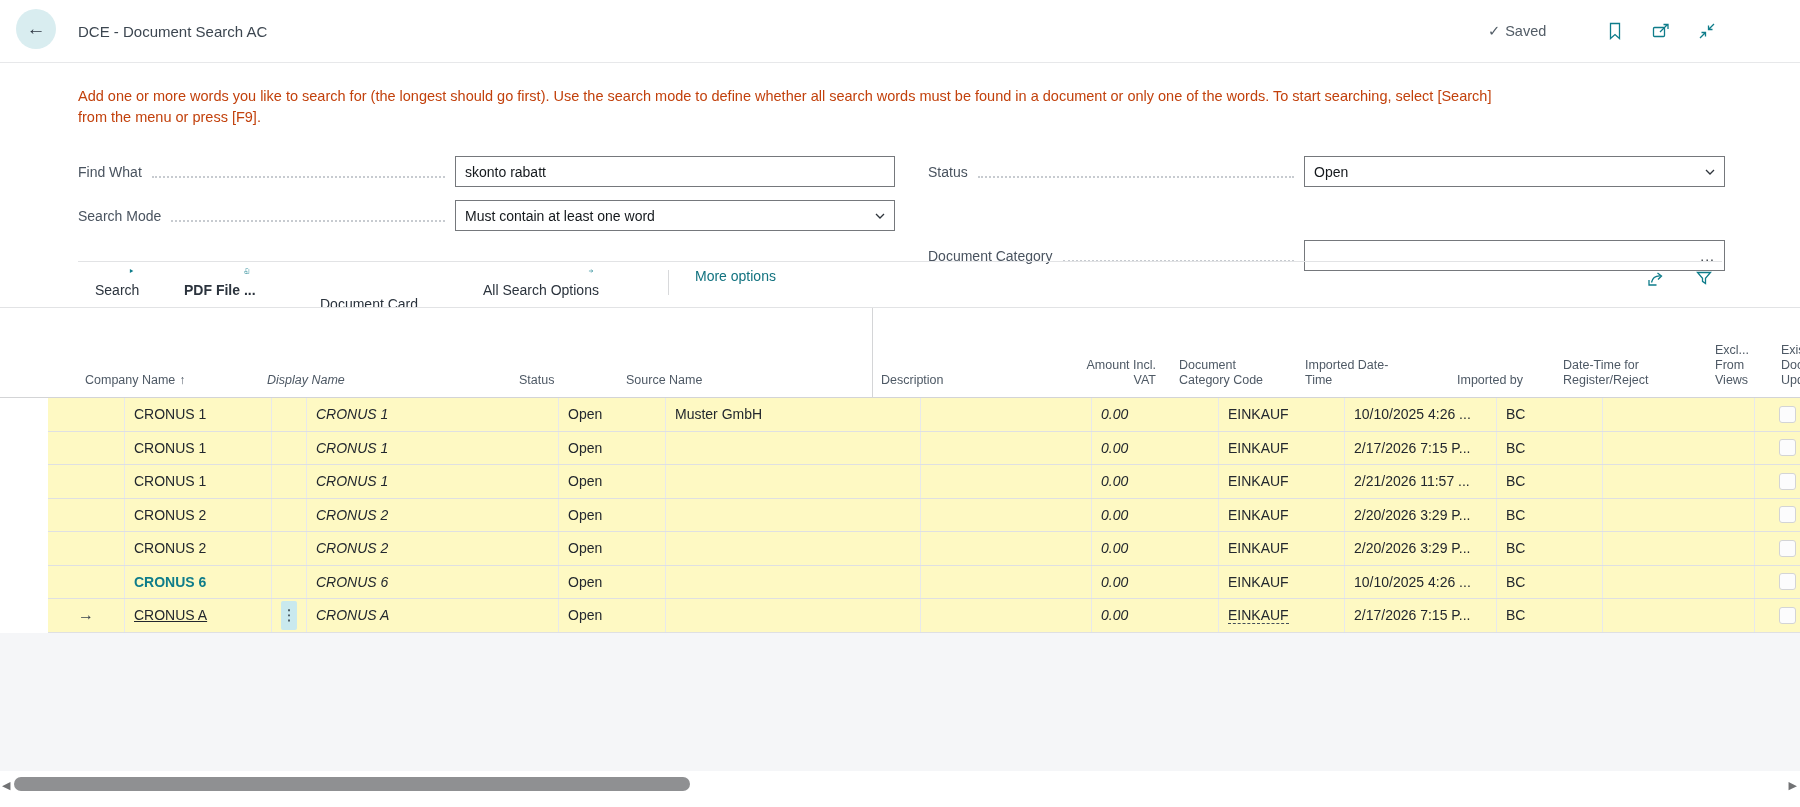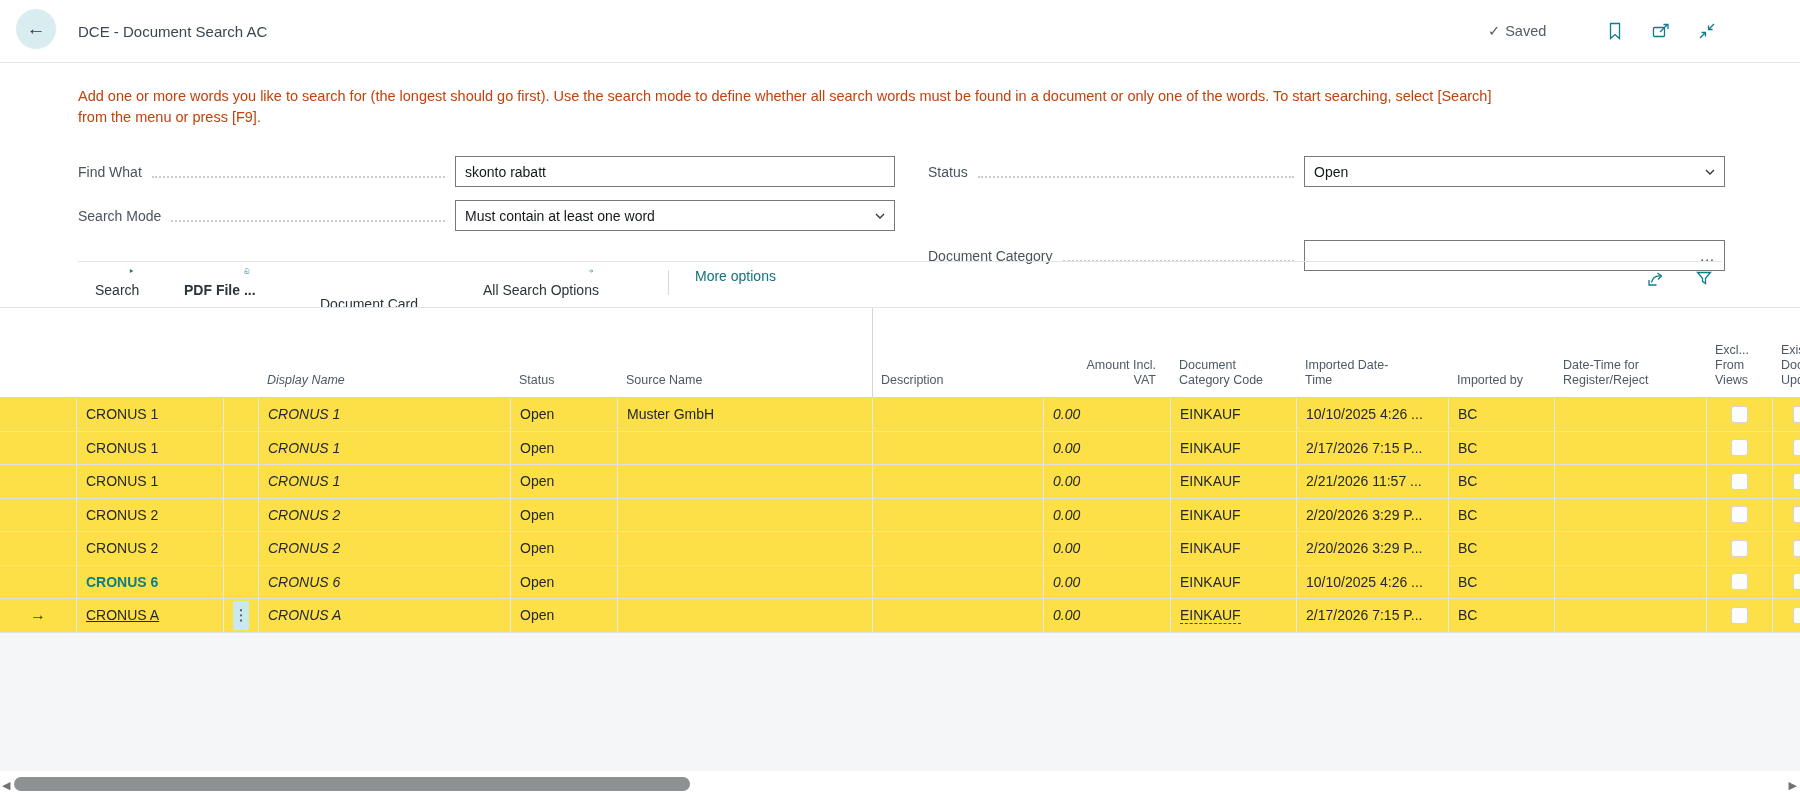--- a/index.html
+++ b/index.html
@@ -64,21 +64,21 @@
   .c-amo {left:1043px; width:127px;}
   .c-cat {left:1170px; width:126px;}
   .c-imp {left:1296px; width:152px;}
   .c-by  {left:1448px; width:106px;}
   .c-reg {left:1554px; width:152px;}
   .c-exc {left:1706px; width:66px;}
   .c-exi {left:1772px; width:28px;}
 
   
   .rows { position:absolute; left:0; top:398px; width:1800px; }
-  .row { position:relative; height:33.5px; box-sizing:border-box; border-bottom:1px solid #dfe0e2; background:#fde047; }
+  .row { position:relative; height:33.5px; box-sizing:border-box; border-bottom:1px solid #dfe0e2; background:#fef9c3;margin-left:48px; }
   .cell { position:absolute; top:0; height:100%; box-sizing:border-box; display:flex; align-items:center;
           padding:0 9px; font-size:14px; color:#23282e; border-left:1px solid #e8e9eb;
           white-space:nowrap; overflow:hidden; }
   .cell.c-gut { border-left:none; justify-content:center; padding:0; color:#39434e; font-size:16px; }
   .cell.amt { justify-content:flex-start; padding-right:14px;font-style:italic; }
   .cell.chk { justify-content:center; padding:0; }
   .cell.c-exi { justify-content:flex-start; padding-left:20px; }
   .checkbox { flex:none; width:15px; height:15px; border:1px solid #d3d4d6; border-radius:3px; background:#fcfcfd; cursor:pointer; }
   .row.emph .c-com { color:#0e7c8a; font-weight:bold; }
   .row.sel .c-com span { text-decoration:underline; }
@@ -219,20 +219,24 @@
 
   <div class="tb" style="left:1694px;">
     <svg width="20" height="20" viewBox="0 0 20 20">
       <path d="M3.5 4.5h13l-5 5.8v5.2l-3-2.2V10.3z" fill="none" stroke="#0e7c8a" stroke-width="1.3"></path>
     </svg>
   </div>
 
   <div class="tline2"></div>
 
   <div class="thead">
+    <div class="th c-com">
+      <span>Company Name</span>
+      <span class="sort-arrow">↑</span>
+    </div>
     <div class="th c-dis">Display Name</div>
     <div class="th c-sta">Status</div>
     <div class="th c-sou">Source Name</div>
     <div class="th c-des">Description</div>
     <div class="th c-amo amt">Amount Incl.
 VAT</div>
     <div class="th c-imp">Imported Date-
 Time</div>
     <div class="th c-cat">Document
 Category Code</div>

